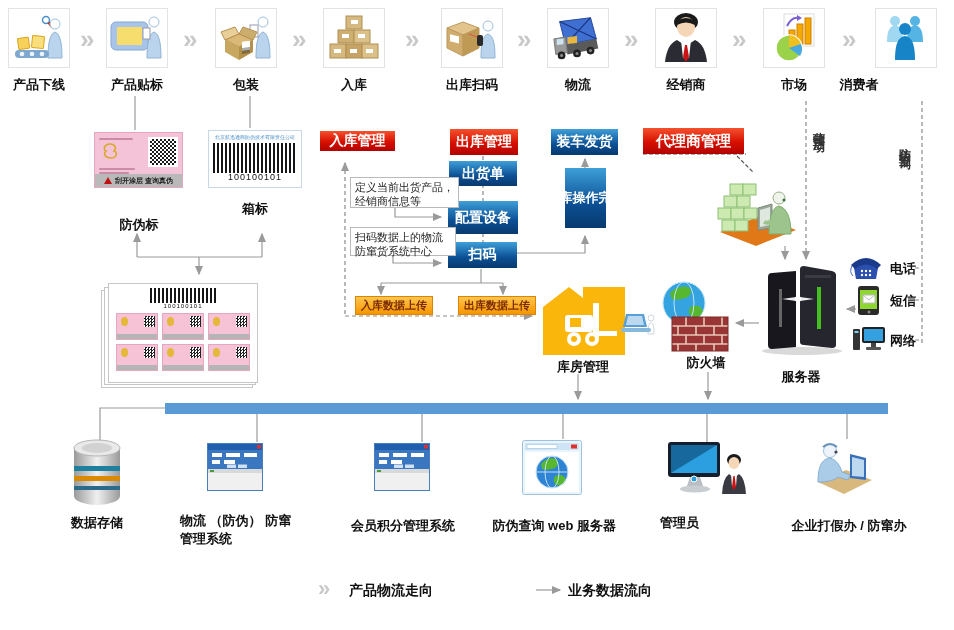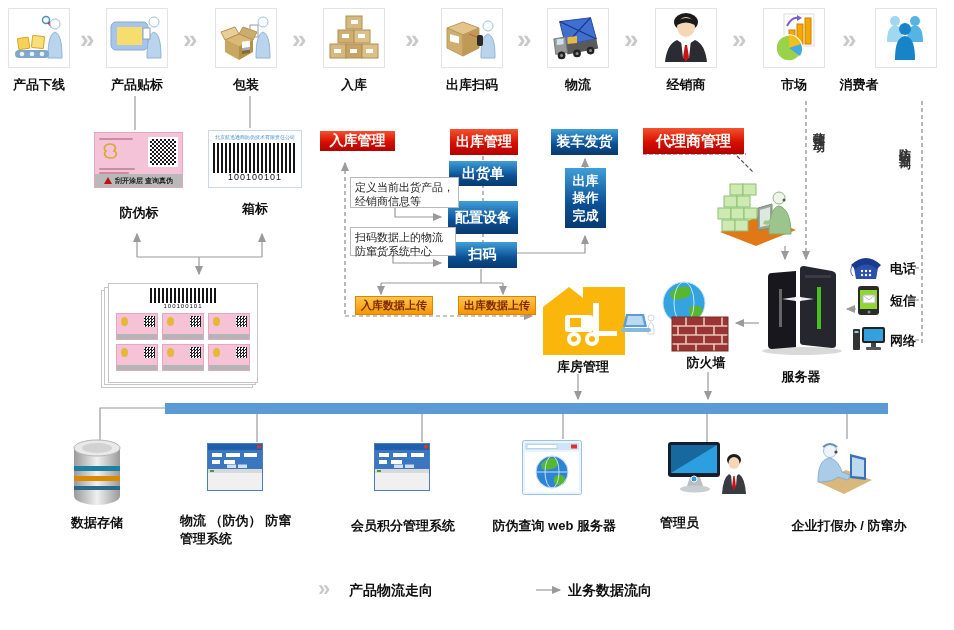--- a/index.html
+++ b/index.html
@@ -8,21 +8,21 @@
          font-family:"Liberation Sans","DejaVu Sans",sans-serif;color:#111}
   .abs{position:absolute}
   .icon-box{width:62px;height:60px;background:#fff;border:1px solid #e3e3e3;
             display:flex;align-items:center;justify-content:center;box-sizing:border-box}
   .step-label{font-size:13px;font-weight:bold;color:#111;text-align:center;white-space:nowrap}
   .chev{font-size:26px;font-weight:bold;color:#c9c9c9;line-height:1}
   .redbox{background:linear-gradient(#f5512e,#d60f00 55%,#b20300);color:#fff;font-size:14px;font-weight:bold;
           display:flex;align-items:center;justify-content:center;white-space:nowrap}
   .bluebox{background:linear-gradient(#3e9fd8,#0b4f94 60%,#083a6e);color:#fff;font-size:14px;font-weight:bold;
           display:flex;align-items:center;justify-content:center;white-space:nowrap}
-  .bluebox.multi{flex-direction:column;line-height:1.35}
+  .bluebox.multi{flex-direction:row;line-height:1.35}
   .yellowbox{background:linear-gradient(#ffc54d,#f69500);border:1px solid #db8500;color:#7c2d00;
           font-size:11px;font-weight:bold;display:flex;align-items:center;justify-content:center;
           box-sizing:border-box;white-space:nowrap}
   .notebox{background:#fff;border:1px solid #b9b9b9;color:#222;font-size:11px;line-height:1.3;padding:2px 4px;box-sizing:border-box}
   .vtext{writing-mode:vertical-rl;font-size:12px;font-weight:bold;color:#333;letter-spacing:3px}
   .bar{background:#5b9bd5}
   .small-lbl{font-size:13px;font-weight:bold;color:#111;white-space:nowrap}
   .qr{background:repeating-conic-gradient(#1a1a1a 0% 25%,#fff 0% 50%) 0 0/4px 4px;border:2px solid #fff}
   .bars{background:repeating-linear-gradient(90deg,#151515 0 2px,#fff 2px 4px)}
   .page{position:absolute;background:#fff;border:1px solid #c6c6c6}
@@ -248,21 +248,21 @@
       <div class="txtbar" style="width:36px"></div>
       <div class="txtbar" style="width:30px"></div>
       <div class="txtbar" style="width:34px"></div>
     </div>
     <div class="qr" style="position:absolute;right:4px;top:4px;width:26px;height:26px"></div>
     <div class="strip">
       <span class="warn"></span>
       <span class="stxt">刮开涂层  查询真伪</span>
     </div>
   </div>
-  <div class="abs small-lbl" style="left:104px;top:204px;width:70px;text-align:center">防伪标</div>
+  <div class="abs small-lbl" style="left:104px;top:216px;width:70px;text-align:center">防伪标</div>
 
   <div class="abs boxlabel z2" style="left:208px;top:130px;width:94px;height:58px">
     <div class="company">北京航迅通商防伪技术有限责任公司</div>
     <div class="bars" style="height:30px;margin-top:2px"></div>
     <div class="bcode-num">100100101</div>
   </div>
   <div class="abs small-lbl" style="left:225px;top:200px;width:60px;text-align:center">箱标</div>
 
   <div class="abs z2" style="left:108px;top:283px;width:152px;height:104px">
     <div class="page" style="left:-7px;top:7px;width:150px;height:96px"></div>

